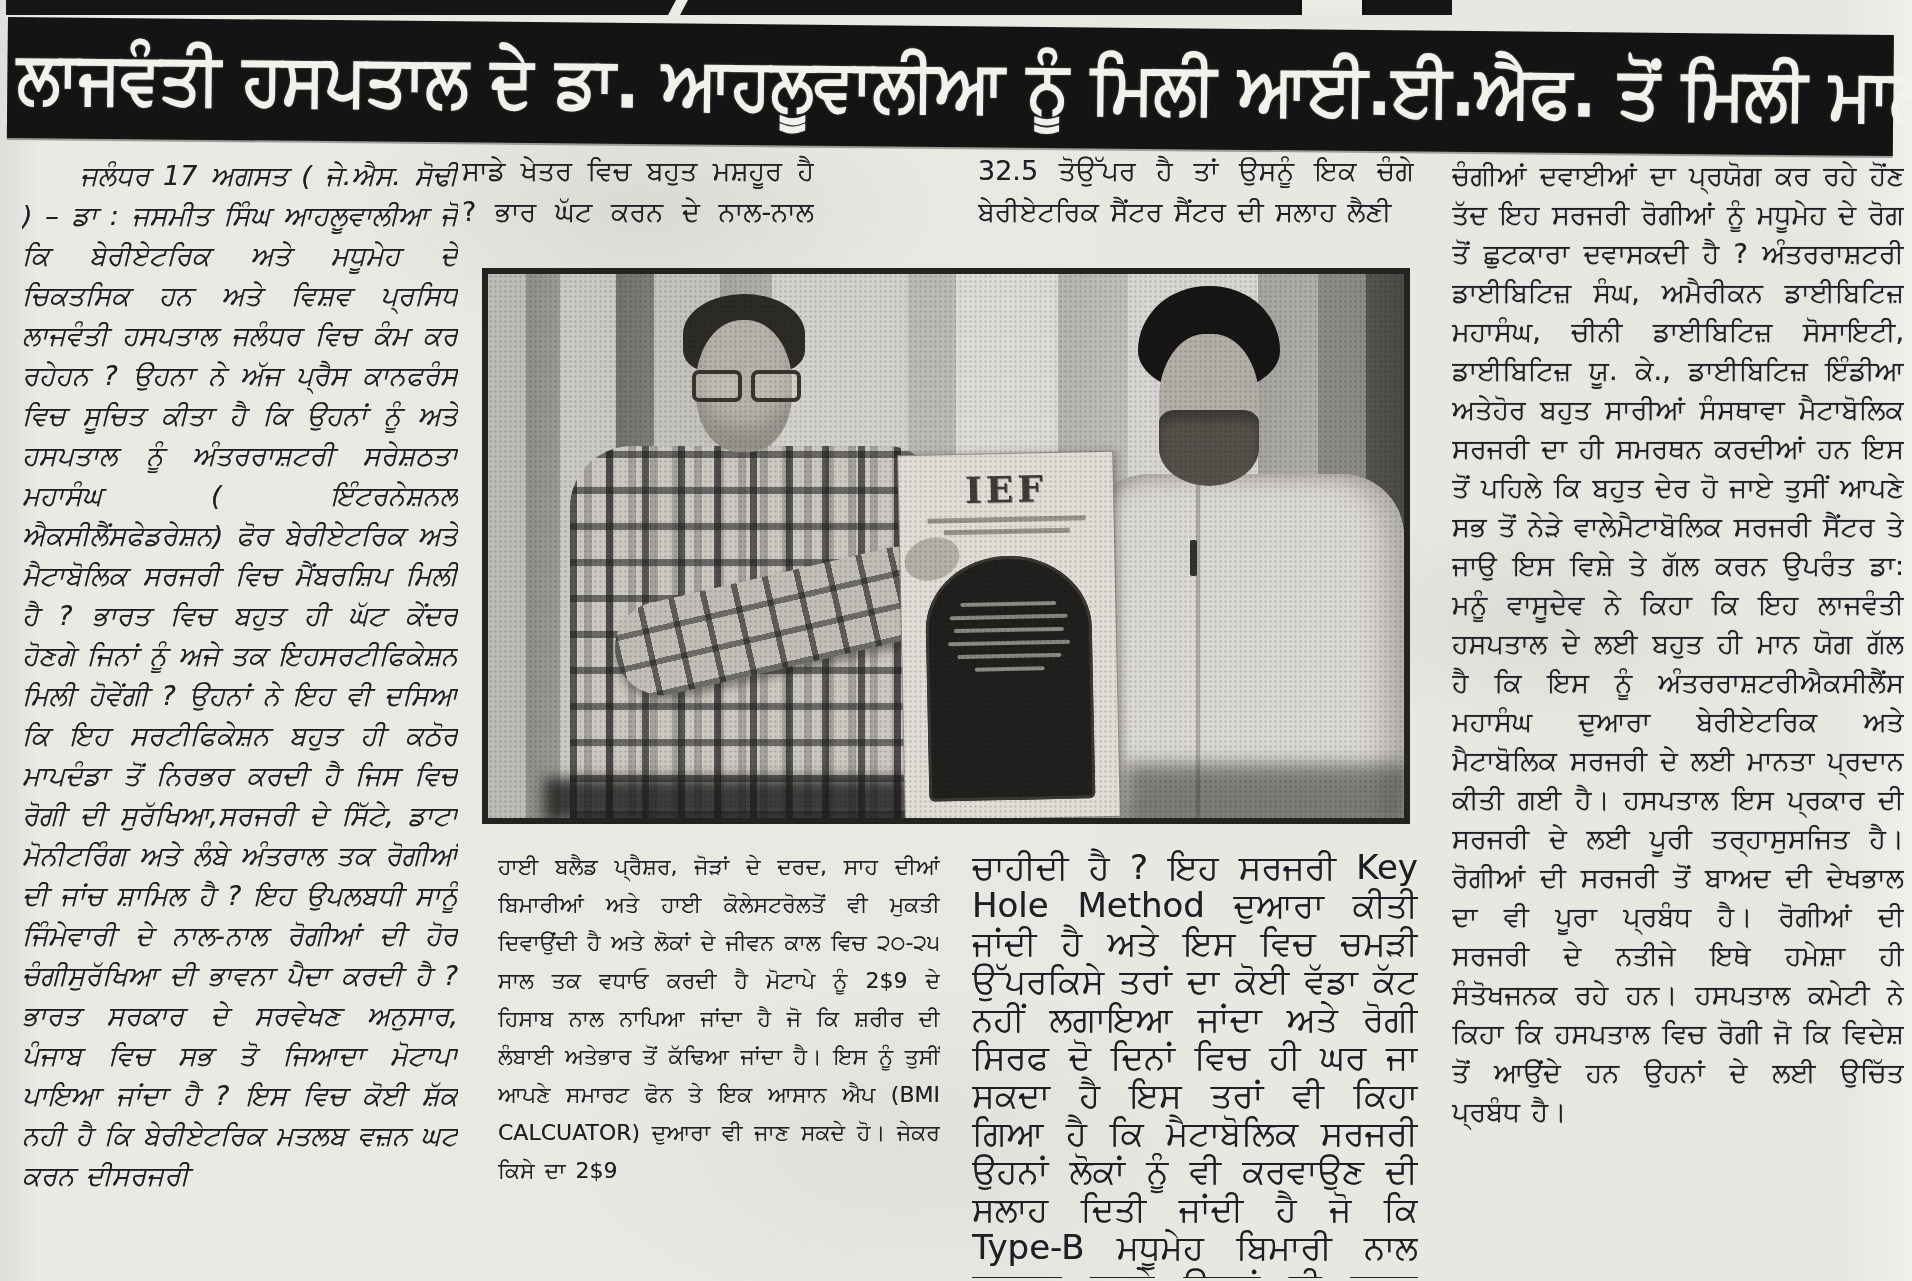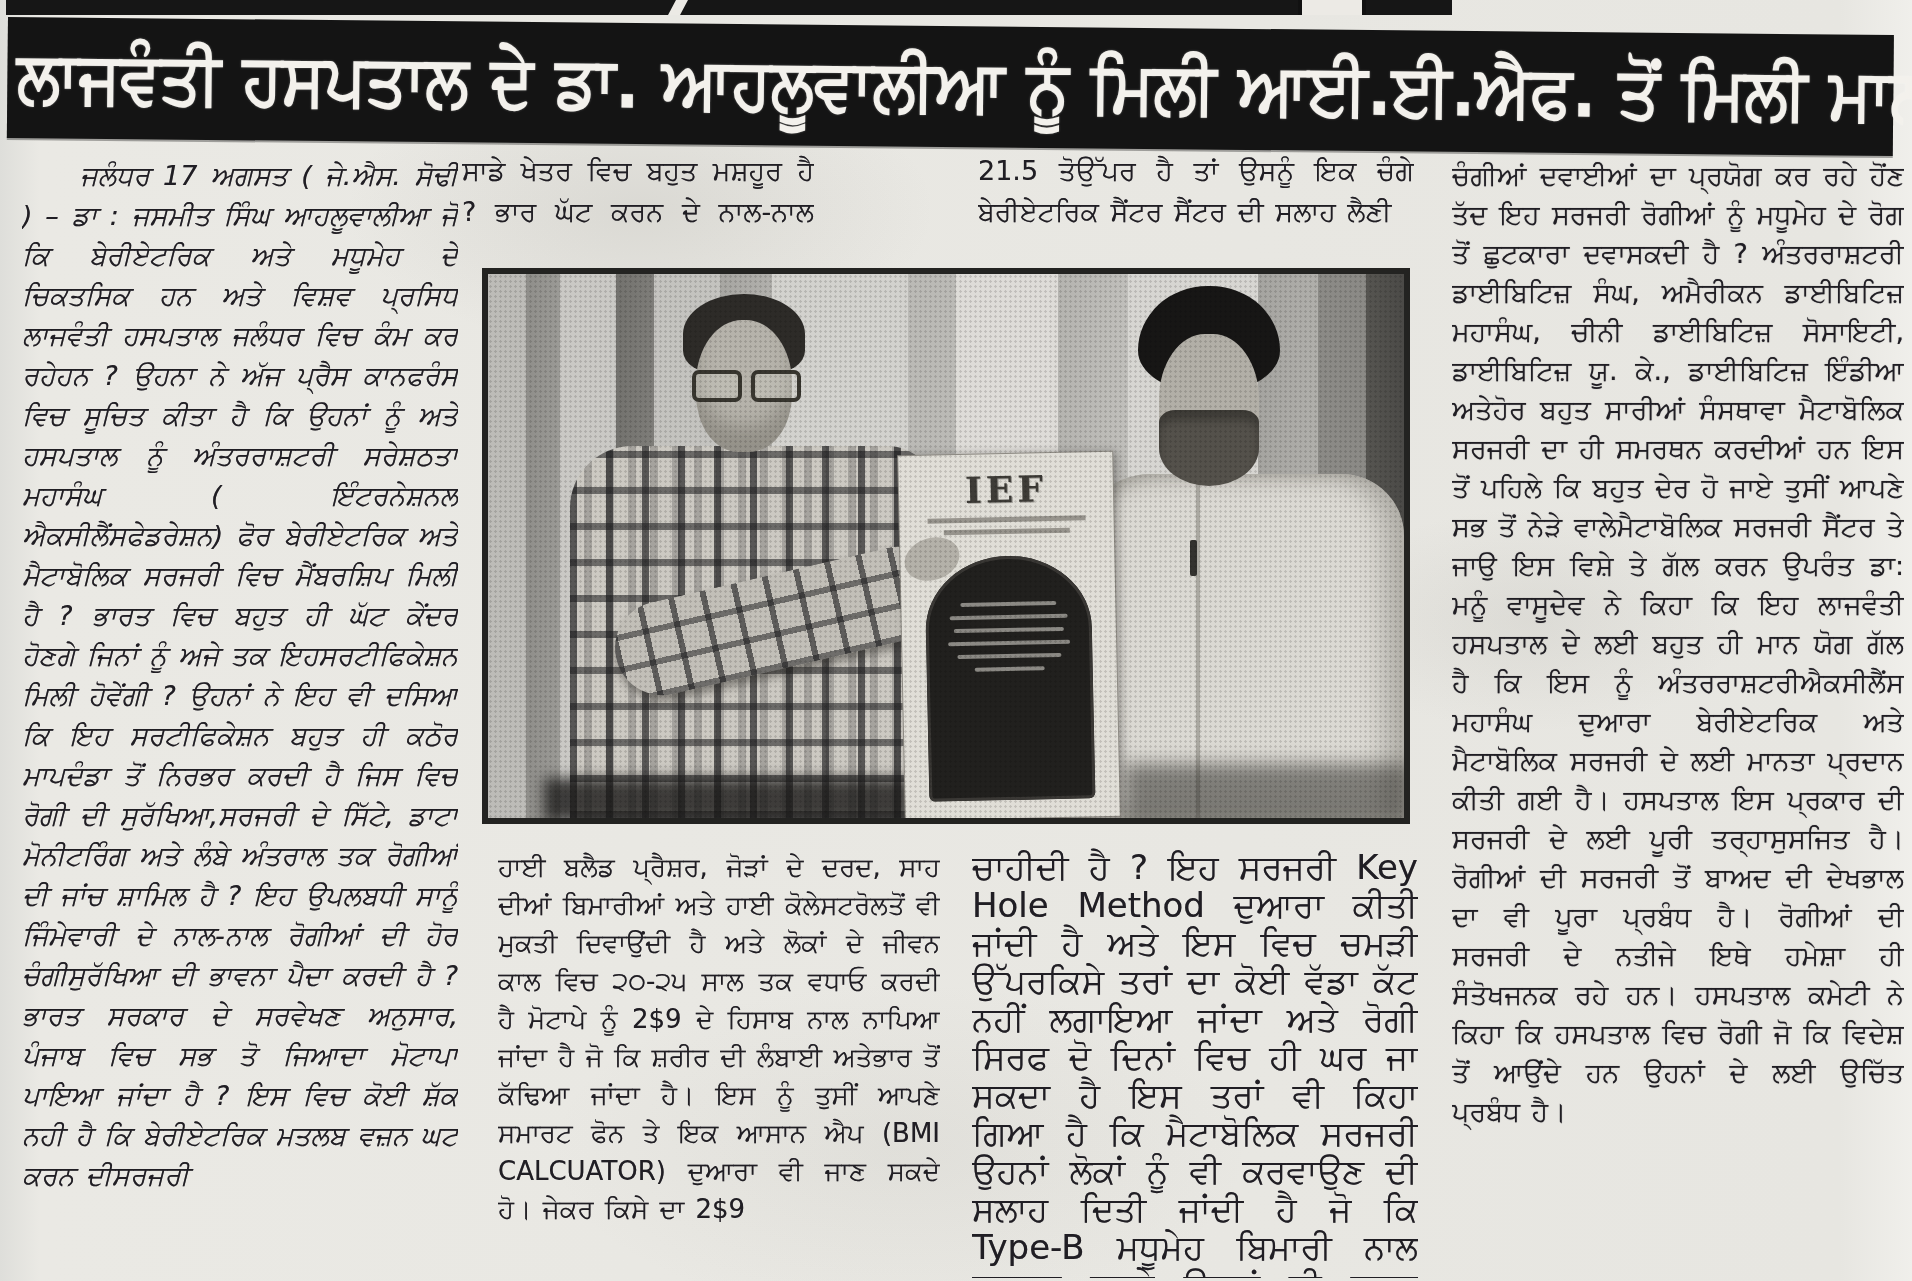--- a/index.html
+++ b/index.html
@@ -31,21 +31,21 @@
   }
   
   .col{
     position:absolute;color:#201e24;text-align:justify;
     font-size:27px;line-height:40px;word-spacing:3px;overflow:hidden;
     text-shadow:0 0 .6px rgba(32,30,36,.55);
   }
   .col1{left:22px;top:156px;width:436px;height:1122px;font-style:italic;}
   .col2top{left:462px;top:150px;width:352px;height:84px;line-height:41px;}
   .col3top{left:978px;top:150px;width:436px;height:84px;line-height:41px;}
-  .col2bot{left:498px;top:848px;width:442px;height:430px;font-size:26px;line-height:38px;}
+  .col2bot{left:498px;top:848px;width:442px;height:430px;font-size:22px;line-height:38px;}
   .col3bot{left:972px;top:848px;width:446px;height:430px;font-size:34px;line-height:38px;}
   .col4{left:1452px;top:156px;width:452px;height:1096px;line-height:39px;}
   .col1::first-letter{margin-left:58px;}
   .col4 {text-shadow:0 0 .8px rgba(32,30,36,.6);}
   
   .photo{
     position:absolute;left:482px;top:268px;width:928px;height:556px;
     box-sizing:border-box;border:6px solid #232321;background:#c6c5c1;overflow:hidden;
   }
   .photo-bg{
@@ -119,21 +119,21 @@
     <div class="notch"></div>
     <div class="slash"></div>
   </div>
 
   <div class="banner">
     <h1>ਲਾਜਵੰਤੀ ਹਸਪਤਾਲ ਦੇ ਡਾ. ਆਹਲੂਵਾਲੀਆ ਨੂੰ ਮਿਲੀ ਆਈ.ਈ.ਐਫ. ਤੋਂ ਮਿਲੀ ਮਾਨਤਾ</h1>
   </div>
 
   <div class="col col1">ਜਲੰਧਰ 17 ਅਗਸਤ ( ਜੇ.ਐਸ. ਸੋਢੀ ) – ਡਾ : ਜਸਮੀਤ ਸਿੰਘ ਆਹਲੂਵਾਲੀਆ ਜੋ ਕਿ ਬੇਰੀਏਟਰਿਕ ਅਤੇ ਮਧੂਮੇਹ ਦੇ ਚਿਕਤਸਿਕ ਹਨ ਅਤੇ ਵਿਸ਼ਵ ਪ੍ਰਸਿਧ ਲਾਜਵੰਤੀ ਹਸਪਤਾਲ ਜਲੰਧਰ ਵਿਚ ਕੰਮ ਕਰ ਰਹੇਹਨ ? ਉਹਨਾ ਨੇ ਅੱਜ ਪ੍ਰੈਸ ਕਾਨਫਰੰਸ ਵਿਚ ਸੂਚਿਤ ਕੀਤਾ ਹੈ ਕਿ ਉਹਨਾਂ ਨੂੰ ਅਤੇ ਹਸਪਤਾਲ ਨੂੰ ਅੰਤਰਰਾਸ਼ਟਰੀ ਸਰੇਸ਼ਠਤਾ ਮਹਾਸੰਘ ( ਇੰਟਰਨੇਸ਼ਨਲ ਐਕਸੀਲੈਂਸਫੇਡਰੇਸ਼ਨ) ਫੋਰ ਬੇਰੀਏਟਰਿਕ ਅਤੇ ਮੈਟਾਬੋਲਿਕ ਸਰਜਰੀ ਵਿਚ ਮੈਂਬਰਸ਼ਿਪ ਮਿਲੀ ਹੈ ? ਭਾਰਤ ਵਿਚ ਬਹੁਤ ਹੀ ਘੱਟ ਕੇਂਦਰ ਹੋਣਗੇ ਜਿਨਾਂ ਨੂੰ ਅਜੇ ਤਕ ਇਹਸਰਟੀਫਿਕੇਸ਼ਨ ਮਿਲੀ ਹੋਵੇਂਗੀ ? ਉਹਨਾਂ ਨੇ ਇਹ ਵੀ ਦਸਿਆ ਕਿ ਇਹ ਸਰਟੀਫਿਕੇਸ਼ਨ ਬਹੁਤ ਹੀ ਕਠੋਰ ਮਾਪਦੰਡਾ ਤੋਂ ਨਿਰਭਰ ਕਰਦੀ ਹੈ ਜਿਸ ਵਿਚ ਰੋਗੀ ਦੀ ਸੁਰੱਖਿਆ,ਸਰਜਰੀ ਦੇ ਸਿੱਟੇ, ਡਾਟਾ ਮੋਨੀਟਰਿੰਗ ਅਤੇ ਲੰਬੇ ਅੰਤਰਾਲ ਤਕ ਰੋਗੀਆਂ ਦੀ ਜਾਂਚ ਸ਼ਾਮਿਲ ਹੈ ? ਇਹ ਉਪਲਬਧੀ ਸਾਨੂੰ ਜਿੰਮੇਵਾਰੀ ਦੇ ਨਾਲ-ਨਾਲ ਰੋਗੀਆਂ ਦੀ ਹੋਰ ਚੰਗੀਸੁਰੱਖਿਆ ਦੀ ਭਾਵਨਾ ਪੈਦਾ ਕਰਦੀ ਹੈ ?ਭਾਰਤ ਸਰਕਾਰ ਦੇ ਸਰਵੇਖਣ ਅਨੁਸਾਰ, ਪੰਜਾਬ ਵਿਚ ਸਭ ਤੋ ਜਿਆਦਾ ਮੋਟਾਪਾ ਪਾਇਆ ਜਾਂਦਾ ਹੈ ? ਇਸ ਵਿਚ ਕੋਈ ਸ਼ੱਕ ਨਹੀ ਹੈ ਕਿ ਬੇਰੀਏਟਰਿਕ ਮਤਲਬ ਵਜ਼ਨ ਘਟ ਕਰਨ ਦੀਸਰਜਰੀ</div>
   <div class="col col2top">ਸਾਡੇ ਖੇਤਰ ਵਿਚ ਬਹੁਤ ਮਸ਼ਹੂਰ ਹੈ ? ਭਾਰ ਘੱਟ ਕਰਨ ਦੇ ਨਾਲ-ਨਾਲ ਇਹ ਮਧੂਮੇਹ,</div>
-  <div class="col col3top">21.5 ਤੋਉੱਪਰ ਹੈ ਤਾਂ ਉਸਨੂੰ ਇਕ ਚੰਗੇ ਬੇਰੀਏਟਰਿਕ ਸੈਂਟਰ ਸੈਂਟਰ ਦੀ ਸਲਾਹ ਲੈਣੀ</div>
+  <div class="col col3top">32.5 ਤੋਉੱਪਰ ਹੈ ਤਾਂ ਉਸਨੂੰ ਇਕ ਚੰਗੇ ਬੇਰੀਏਟਰਿਕ ਸੈਂਟਰ ਸੈਂਟਰ ਦੀ ਸਲਾਹ ਲੈਣੀ</div>
 
   <div class="photo">
     <div class="photo-bg"></div>
 
     <div class="fig lm-torso"></div>
     <div class="fig lm-hair"></div>
     <div class="fig lm-face"></div>
     <div class="fig lm-glasses">
         <i></i>
         <i></i>

